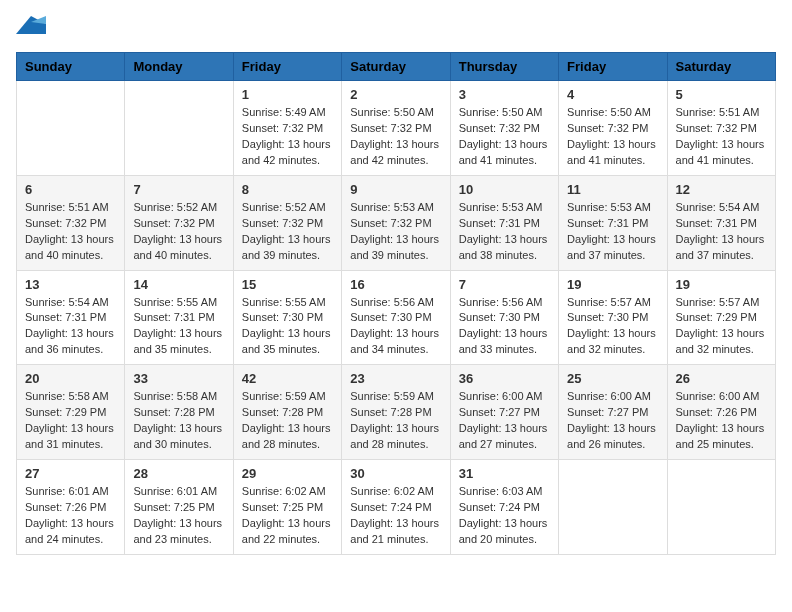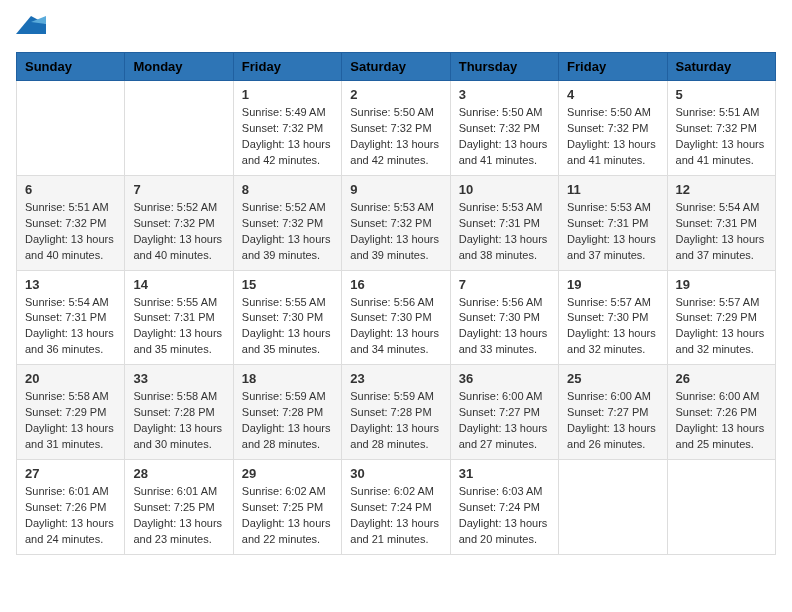--- a/index.html
+++ b/index.html
@@ -201,21 +201,21 @@
       <tr>
         <td>
           <div class="day-number">20</div>
           <div class="day-info">Sunrise: 5:58 AM<br>Sunset: 7:29 PM<br>Daylight: 13 hours and 31 minutes.</div>
         </td>
         <td>
           <div class="day-number">33</div>
           <div class="day-info">Sunrise: 5:58 AM<br>Sunset: 7:28 PM<br>Daylight: 13 hours and 30 minutes.</div>
         </td>
         <td>
-          <div class="day-number">18</div>
+          <div class="day-number">42</div>
           <div class="day-info">Sunrise: 5:59 AM<br>Sunset: 7:28 PM<br>Daylight: 13 hours and 28 minutes.</div>
         </td>
         <td>
           <div class="day-number">23</div>
           <div class="day-info">Sunrise: 5:59 AM<br>Sunset: 7:28 PM<br>Daylight: 13 hours and 28 minutes.</div>
         </td>
         <td>
           <div class="day-number">36</div>
           <div class="day-info">Sunrise: 6:00 AM<br>Sunset: 7:27 PM<br>Daylight: 13 hours and 27 minutes.</div>
         </td>

